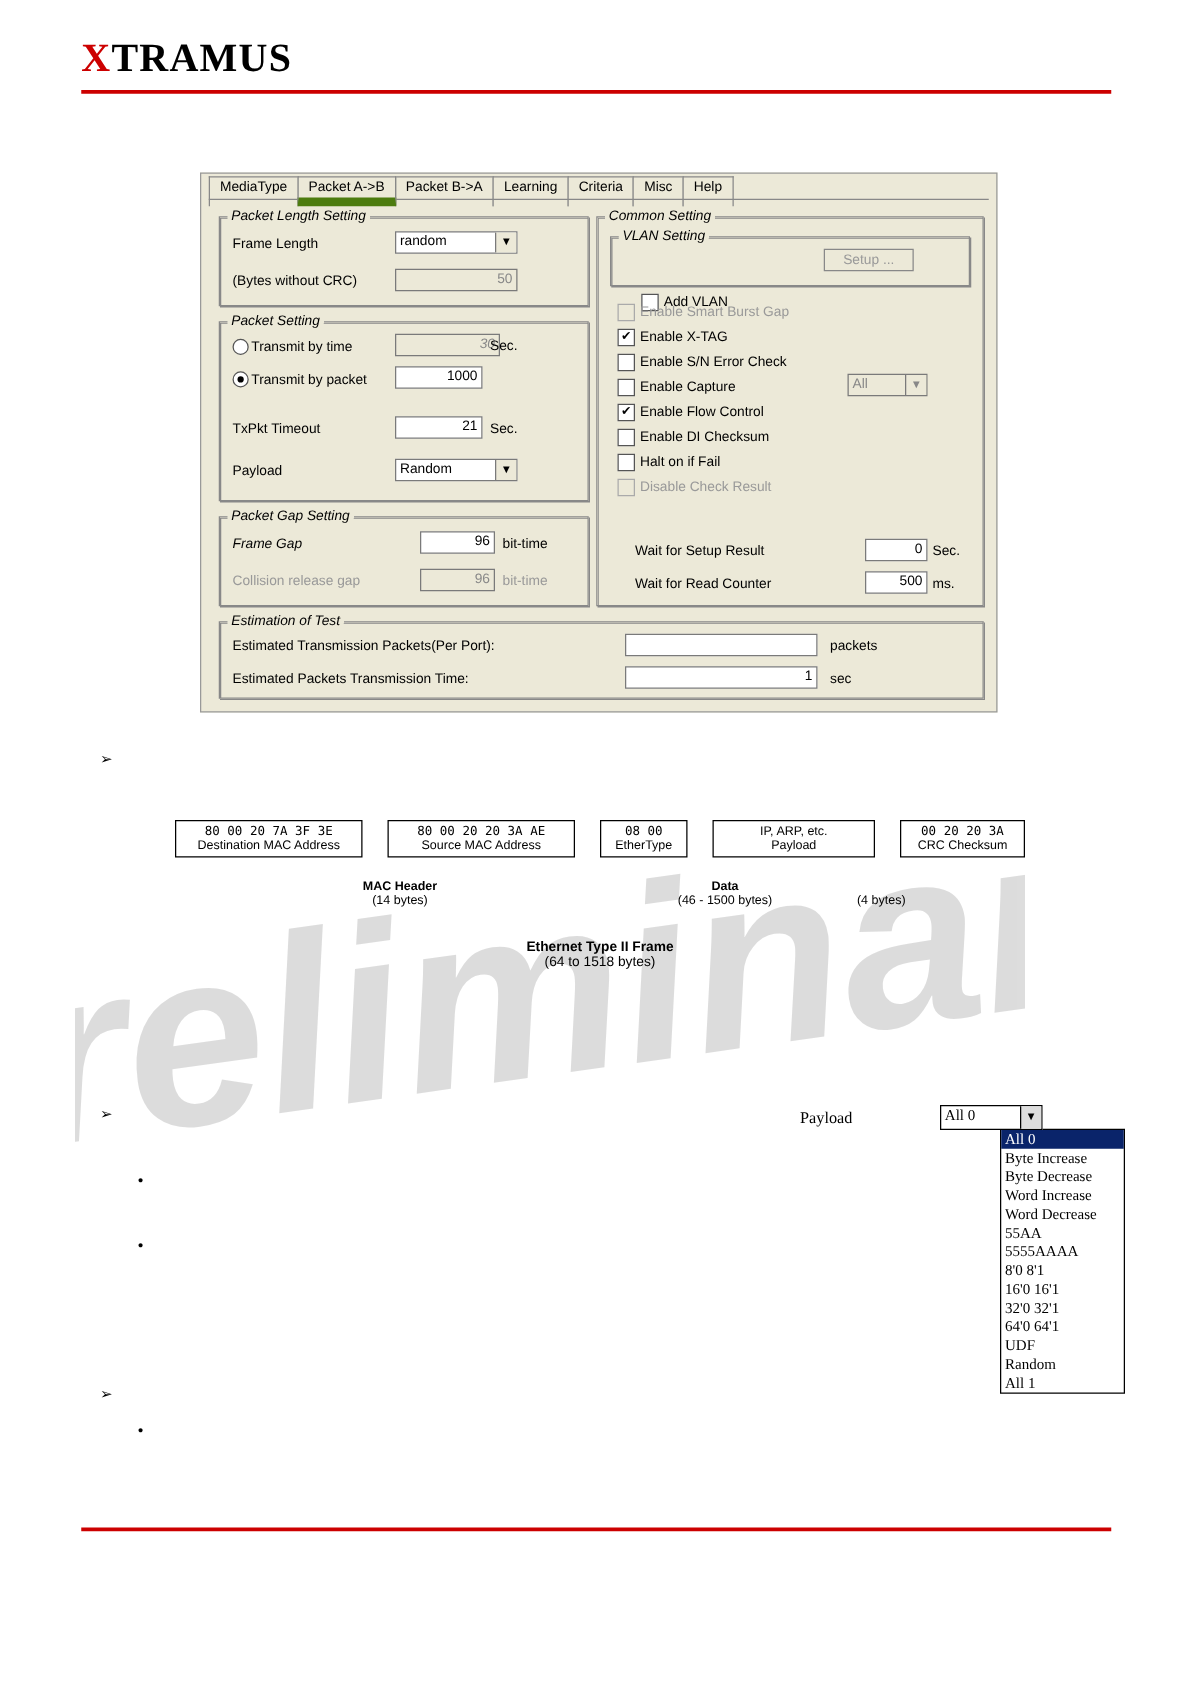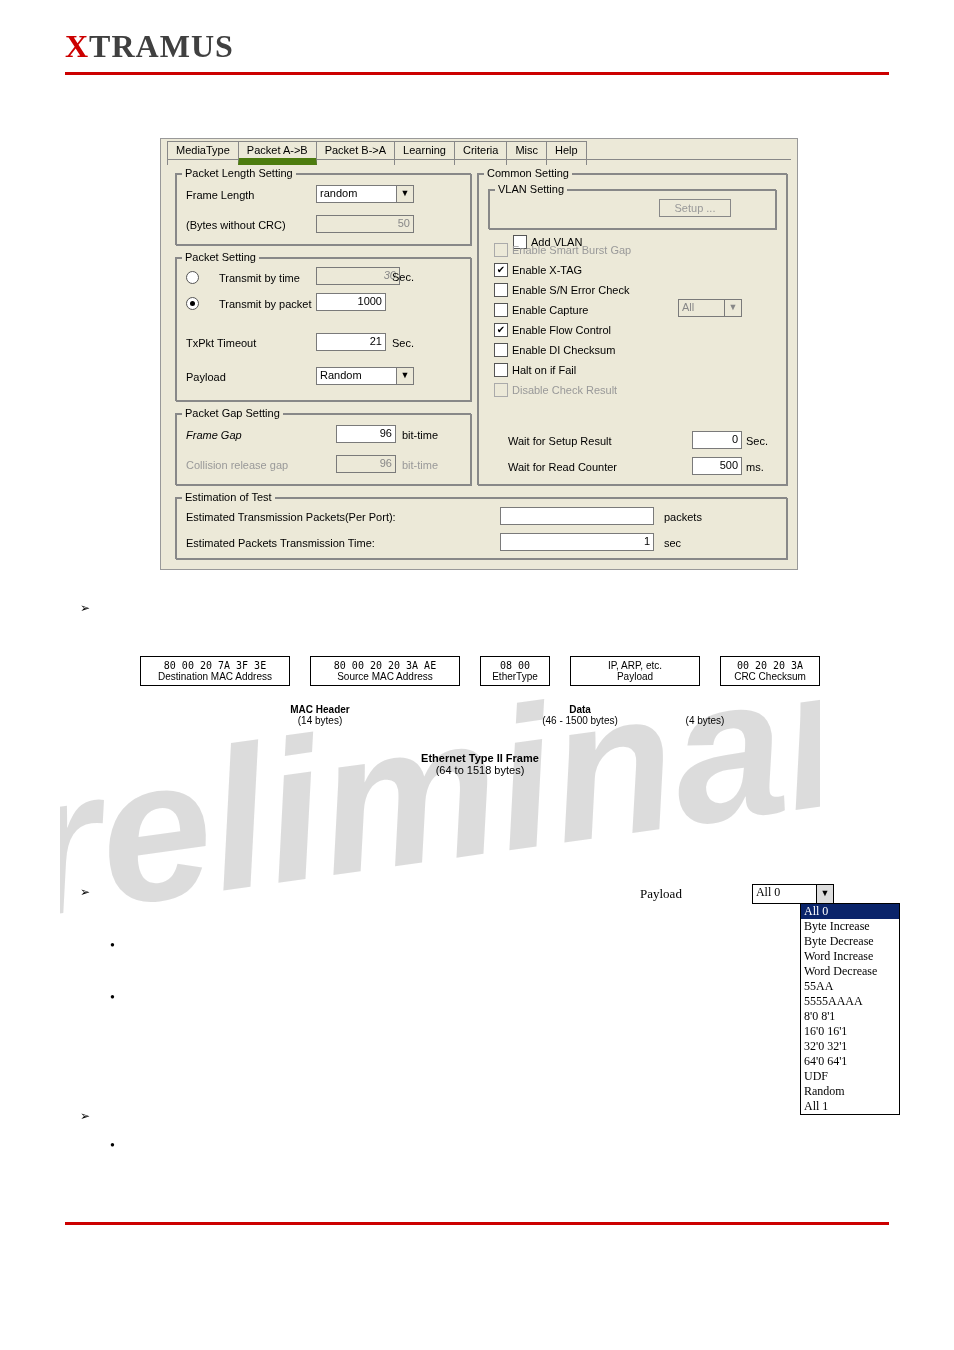--- a/index.html
+++ b/index.html
@@ -18,21 +18,21 @@
   .logo {
     position: absolute;
     left: 65px;
     top: 28px;
     font-size: 32px;
     font-weight: bold;
     font-family: "Times New Roman", serif;
     letter-spacing: 1px;
   }
   .logo .x { color: #c00; }
-  .logo .rest { color: #404040; font-variant: small-caps;}
+  .logo .rest { color: #000000; font-variant: small-caps;}
   .hr-top { position:absolute; left:65px; top:72px; width:824px; height:3px; background:#c00;}
   .hr-bot { position:absolute; left:65px; top:1222px; width:824px; height:3px; background:#c00;}
 
   
   .dialog {
     position: absolute;
     left: 160px;
     top: 138px;
     width: 636px;
     height: 430px;
@@ -60,20 +60,21 @@
     box-shadow: inset 1px 1px 0 #888, 1px 1px 0 #888;
     border:1px solid #888;
     padding:0;
     margin:0;
   }
   fieldset.grp > legend {
     font-size:11px;
     padding:0 3px;
     margin-left:6px;
     background:#ece9d8;
+    font-style:italic;
   }
   .lab { position:absolute; font-size:11px; }
   .lab.disabled { color:#999; }
   .input {
     position:absolute;
     border:1px solid #7a7a7a;
     background:#fff;
     font-size:11px;
     text-align:right;
     padding:1px 3px;
@@ -94,21 +95,21 @@
   .select .selbtn {
     width:16px;
     background:#ece9d8;
     border-left:1px solid #7a7a7a;
     text-align:center;
     line-height:14px;
     font-size:9px;
   }
   .select.disabled { background:#ece9d8; color:#888;}
   .select.disabled .selbtn { color:#888; }
-  .radio { position:absolute; display:flex; align-items:center; gap:20px; font-size:11px;}
+  .radio { position:absolute; display:flex; align-items:center; gap:2px; font-size:11px;}
   .radio .r {
     width:11px;height:11px;border:1px solid #555;border-radius:50%;background:#fff;display:inline-flex;align-items:center;justify-content:center;
   }
   .radio .r.sel::after { content:""; width:5px;height:5px;background:#000;border-radius:50%; }
   .check { position:absolute; display:flex; align-items:center; gap:4px; font-size:11px;}
   .check .c {
     width:12px;height:12px;border:1px solid #555;background:#fff;display:inline-flex;align-items:center;justify-content:center;font-size:10px;line-height:10px;
   }
   .check.disabled { color:#999; }
   .check.disabled .c { background:#ece9d8; border-color:#aaa;}

